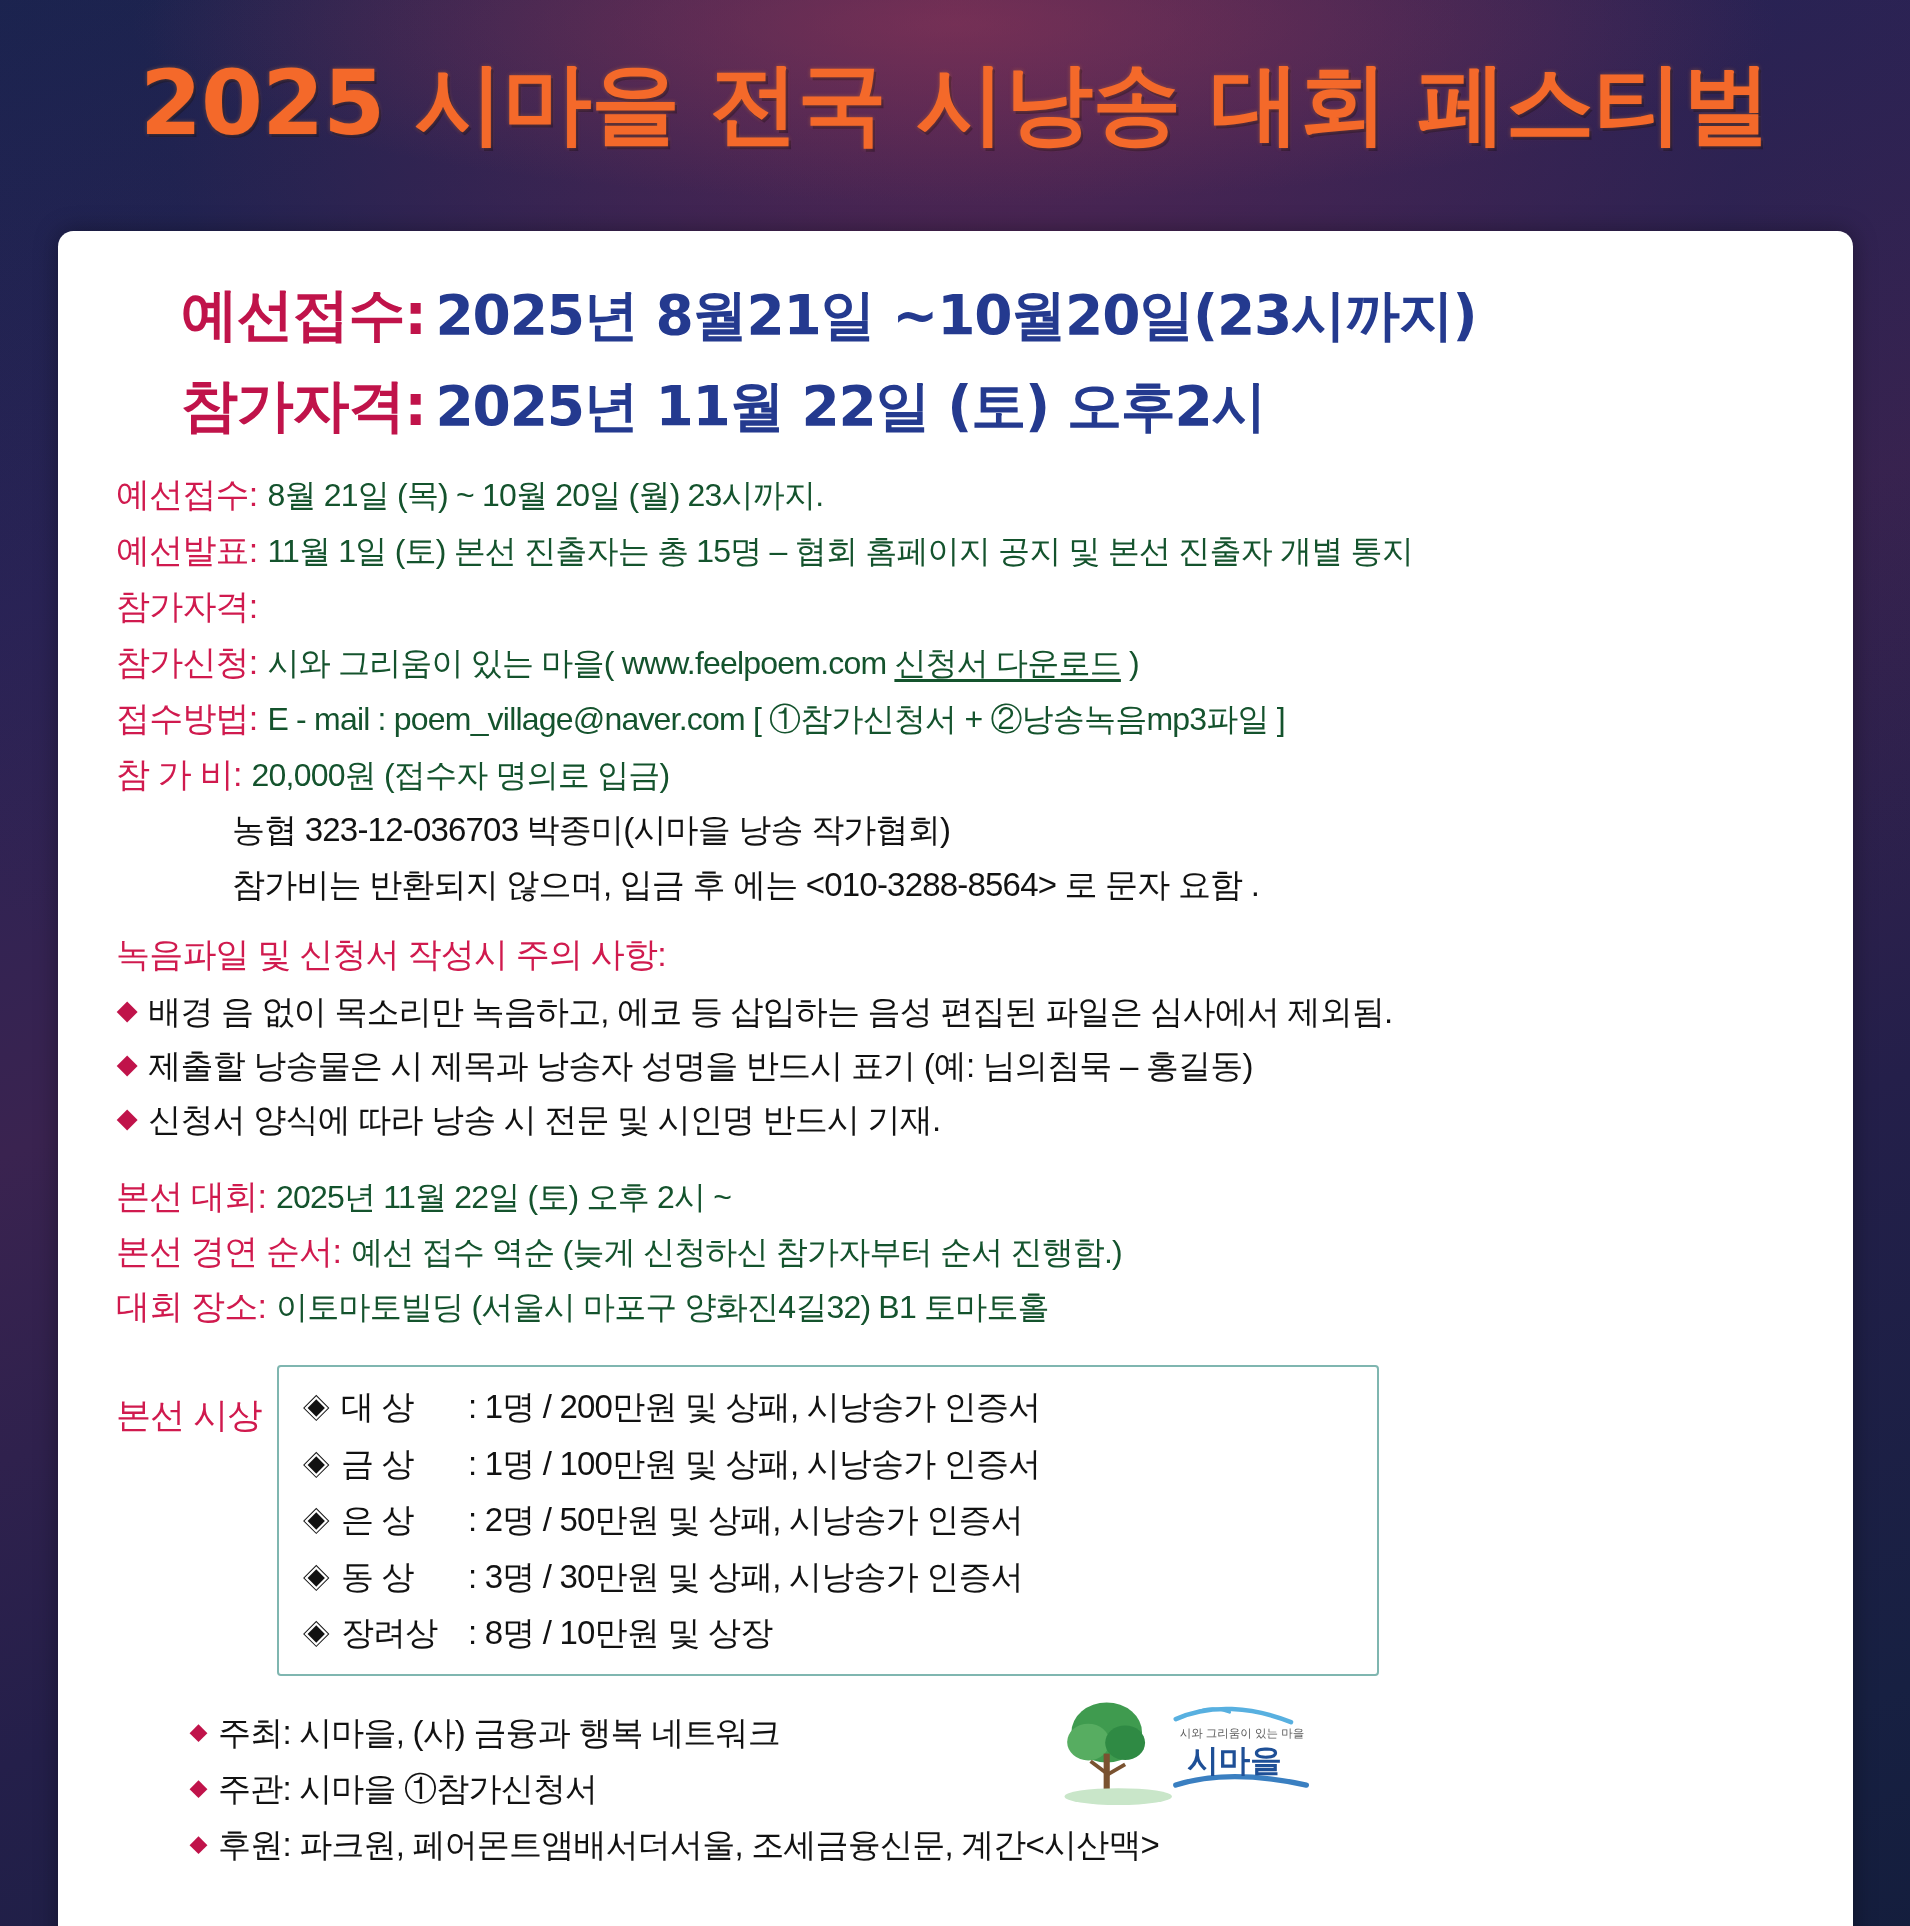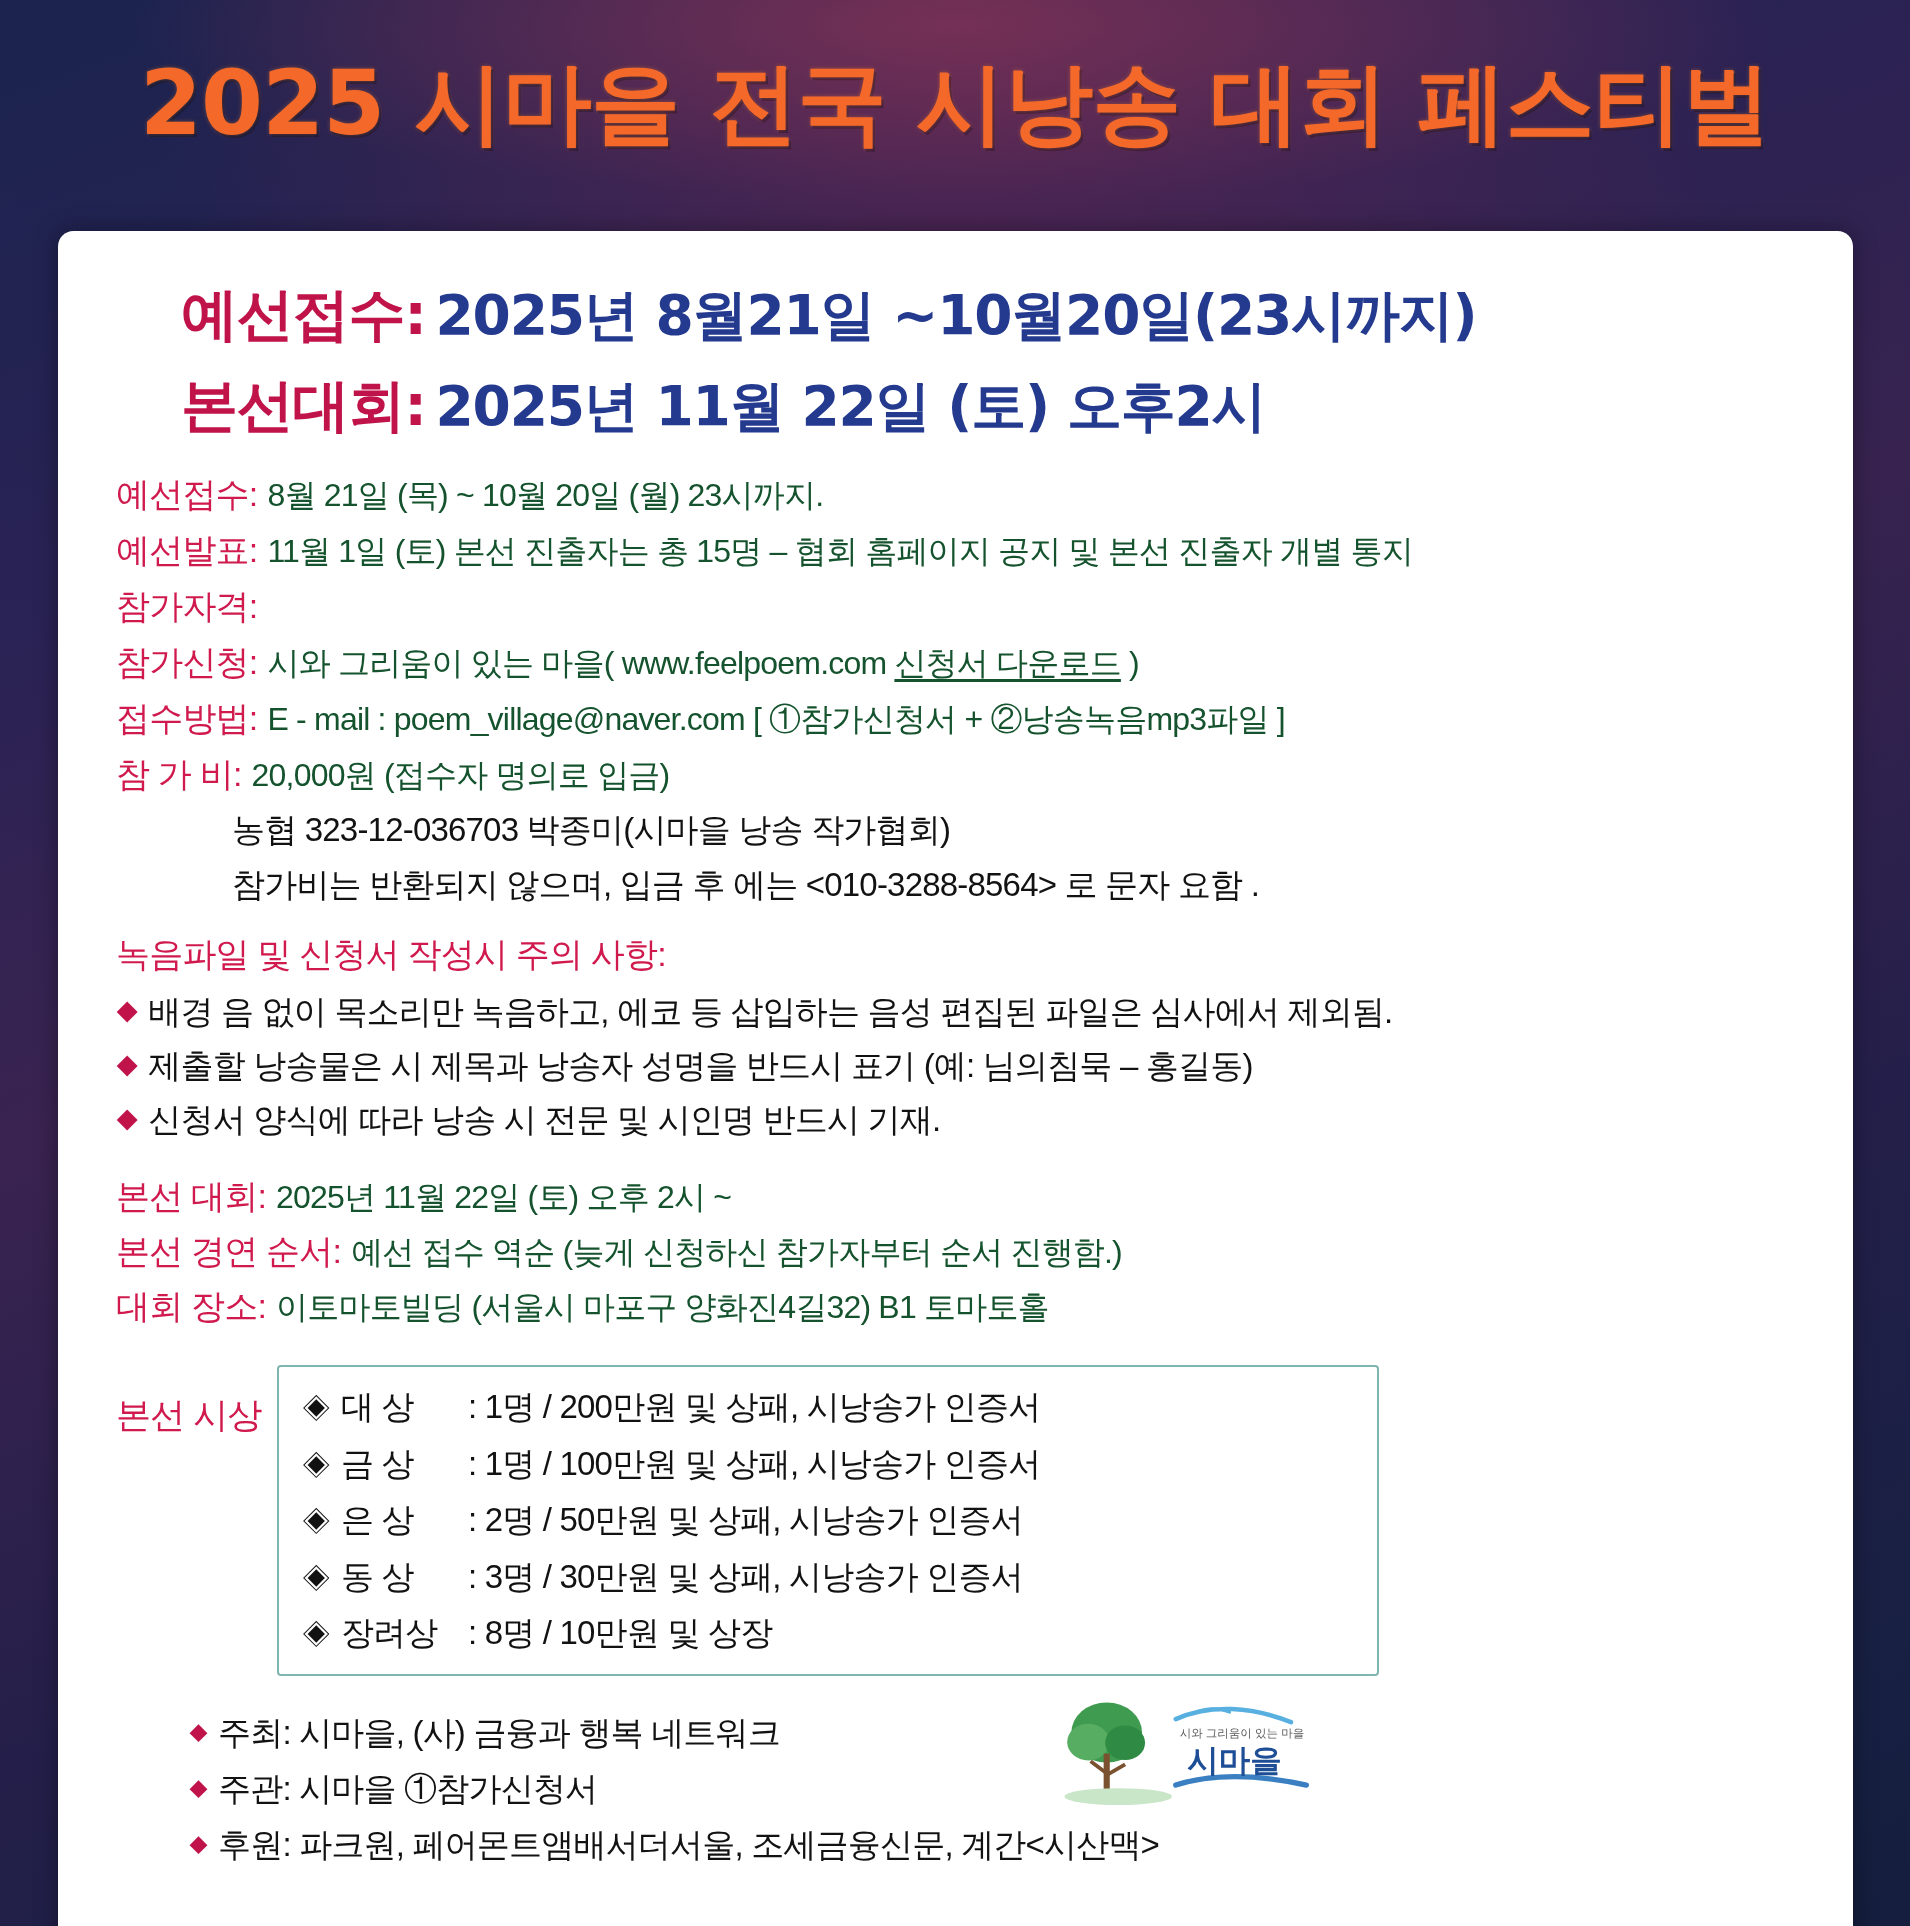--- a/index.html
+++ b/index.html
@@ -260,21 +260,21 @@
 
   <div class="card">
 
     <div class="headline">
       <div class="headline-row">
         <span class="headline-label">예선접수</span>
         <span class="headline-colon">:</span>
         <span class="headline-value">2025년 8월21일 ~10월20일(23시까지)</span>
       </div>
       <div class="headline-row">
-        <span class="headline-label">본선대회</span>
+        <span class="headline-label">참가자격</span>
         <span class="headline-colon">:</span>
         <span class="headline-value">2025년 11월 22일 (토) 오후2시</span>
       </div>
     </div>
 
     <div class="info-list">
 
       <div class="info-row">
         <span class="info-label">예선접수:</span>
         <span class="info-text">8월 21일 (목) ~ 10월 20일 (월) 23시까지.</span>

